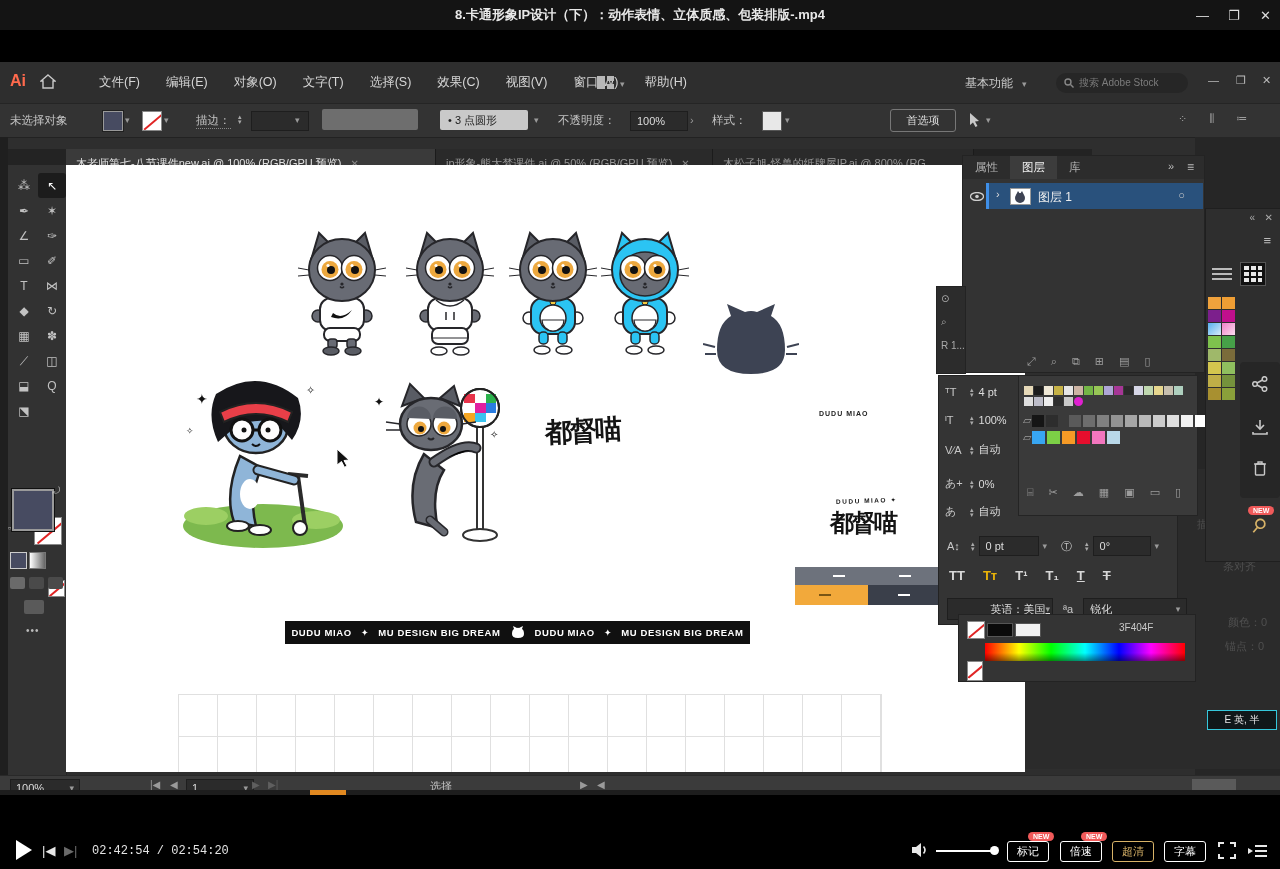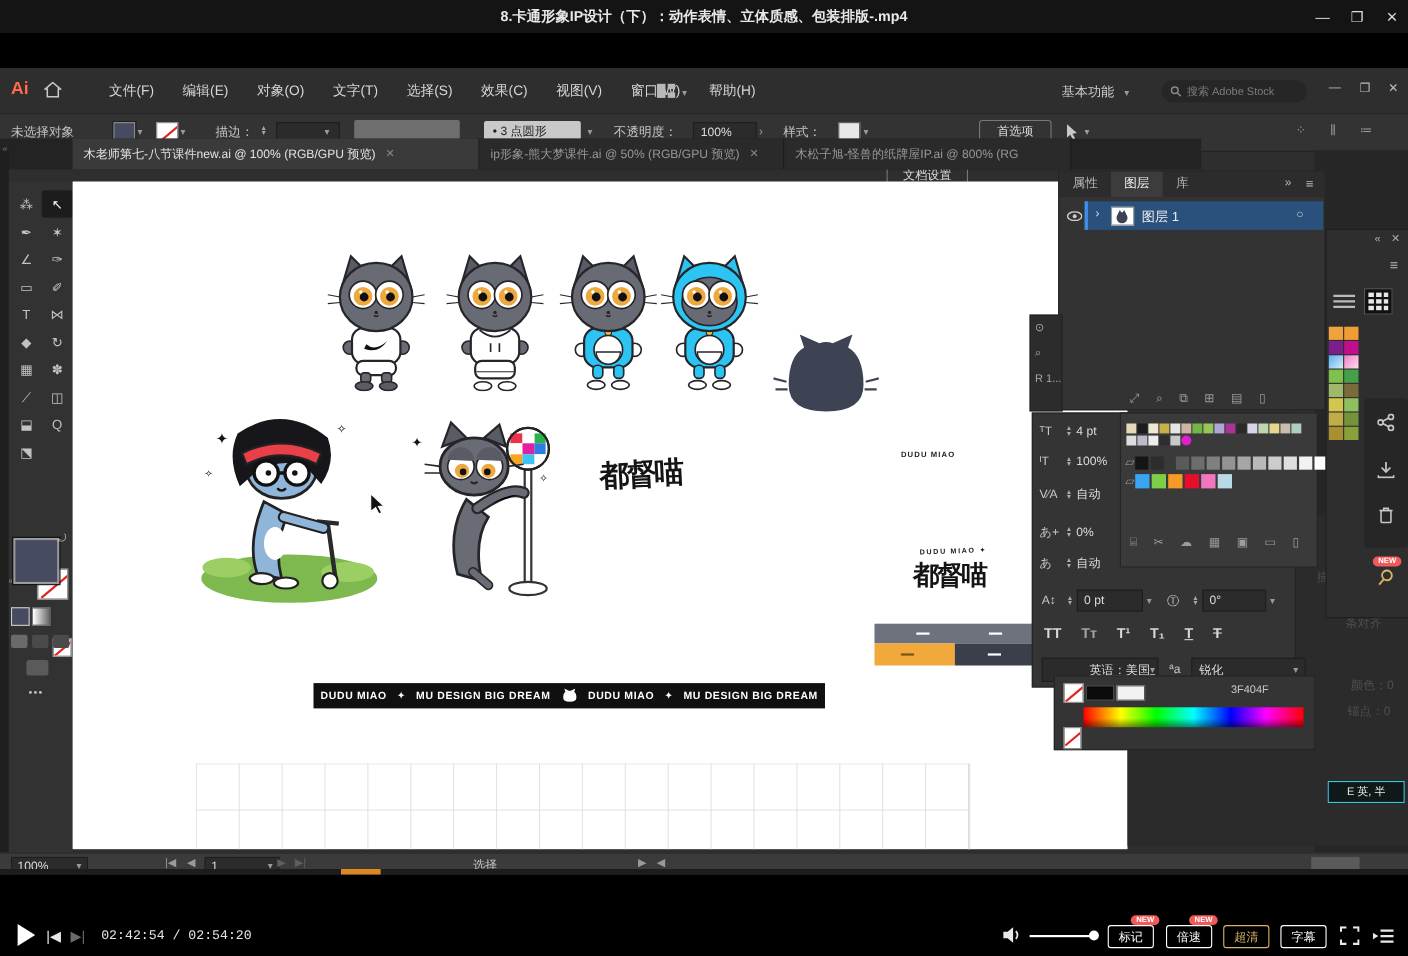--- a/index.html
+++ b/index.html
@@ -24,21 +24,21 @@
              display:flex;align-items:center;padding:0 8px;box-sizing:border-box;}
   #search-ph{font-size:10px;color:#7c7c7c;margin-left:5px;}
   
   #optbar{left:0;top:42px;width:1280px;height:33px;background:#333;border-bottom:1px solid #222;}
   .optlabel{font-size:11.5px;color:#c4c4c4;}
   .chip{border:1px solid #777;border-radius:3px;color:#ddd;font-size:11px;text-align:center;}
   .darkbox{background:#2b2b2b;border:1px solid #1e1e1e;color:#ddd;font-size:11px;}
   .chev{color:#9a9a9a;font-size:9px;}
   .stepper{display:flex;flex-direction:column;line-height:5px;font-size:7px;color:#aaa;}
   
-  #tabbar{left:0;top:64px;width:1092px;height:28px;background:#232323;}
+  #tabbar{left:0;top:87px;width:1092px;height:28px;background:#232323;}
   .doctab{height:28px;display:flex;align-items:center;padding:0 10px;font-size:11px;color:#979797;
           background:#2a2a2a;border-right:1px solid #1b1b1b;box-sizing:border-box;white-space:nowrap;overflow:hidden;}
   .doctab.active{background:#3a3a3a;color:#e2e2e2;}
   .tab-x{margin-left:9px;color:#8a8a8a;font-size:10px;}
   
   #ltoolstrip{left:0;top:75px;width:8px;height:658px;background:#1f1f1f;}
   #toolbar{left:8px;top:103px;width:58px;height:630px;background:#323232;border-right:1px solid #262626;}
   #tools{left:2px;top:8px;width:56px;display:grid;grid-template-columns:28px 28px;grid-auto-rows:25px;}
   .tool{display:flex;align-items:center;justify-content:center;font-size:12px;color:#c2c2c2;}
   .tool.active{background:#1c1c1c;border-radius:3px;color:#fff;}
@@ -584,21 +584,21 @@
       <span class="cicon">Ⓣ</span>
       <div class="stepper">
           <span>▴</span>
           <span>▾</span>
         </div>
       <div class="darkbox" style="width:50px;height:18px;line-height:18px;padding-left:6px;">0°</div>
       <span class="chev">▾</span>
     </div>
     <div id="fmt-row" class="row abs" style="left:10px;top:192px;gap:18px;">
         <span style="font-size: 13px; font-weight: bold; color: rgb(216, 216, 216);">TT</span>
-        <span style="font-size: 13px; font-weight: bold; color: #a3a3a3;">Tᴛ</span>
+        <span style="font-size: 13px; font-weight: bold; color: #eab308;">Tᴛ</span>
         <span style="font-size: 13px; font-weight: bold; color: rgb(216, 216, 216);">T¹</span>
         <span style="font-size: 13px; font-weight: bold; color: rgb(216, 216, 216);">T₁</span>
         <span style="font-size: 13px; font-weight: bold; color: rgb(216, 216, 216); text-decoration: underline;">T</span>
         <span style="font-size: 13px; font-weight: bold; color: rgb(216, 216, 216); text-decoration: line-through;">T</span>
       </div>
     <div class="row abs" style="left:8px;top:222px;gap:10px;">
       <div class="darkbox row" style="width:100px;height:20px;padding:0 2px;justify-content:flex-end;text-decoration:underline;">
         <span>英语：美国</span>
           <span class="chev">▾</span>
       </div>

